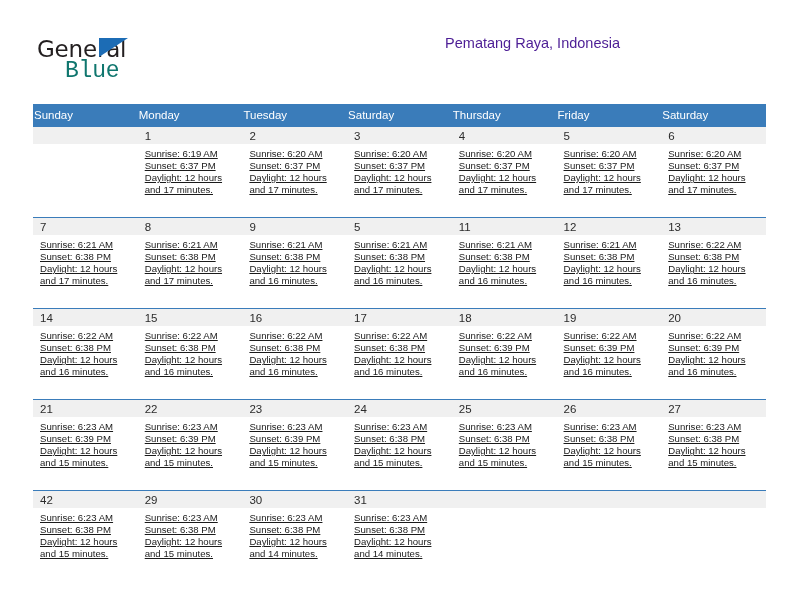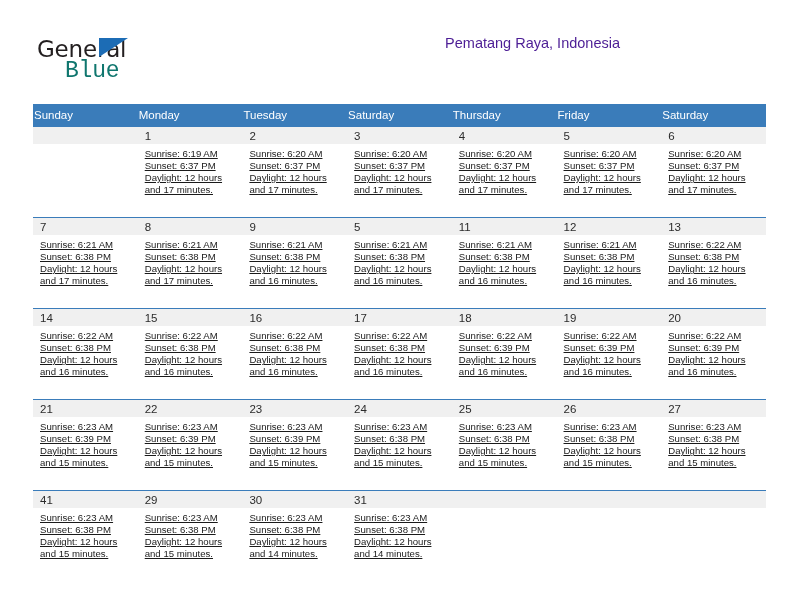--- a/index.html
+++ b/index.html
@@ -487,21 +487,21 @@
                 <div>Sunset: 6:38 PM</div>
                 <div>Daylight: 12 hours</div>
                 <div>and 15 minutes.</div>
               </div>
             </div>
           </td>
         </tr>
         <tr class="week-row">
           <td>
             <div class="cell-inner">
-              <div class="daynum-band">41</div>
+              <div class="daynum-band">42</div>
               <div class="cell-body">
                 <div>Sunrise: 6:23 AM</div>
                 <div>Sunset: 6:38 PM</div>
                 <div>Daylight: 12 hours</div>
                 <div>and 15 minutes.</div>
               </div>
             </div>
           </td>
           <td>
             <div class="cell-inner">

